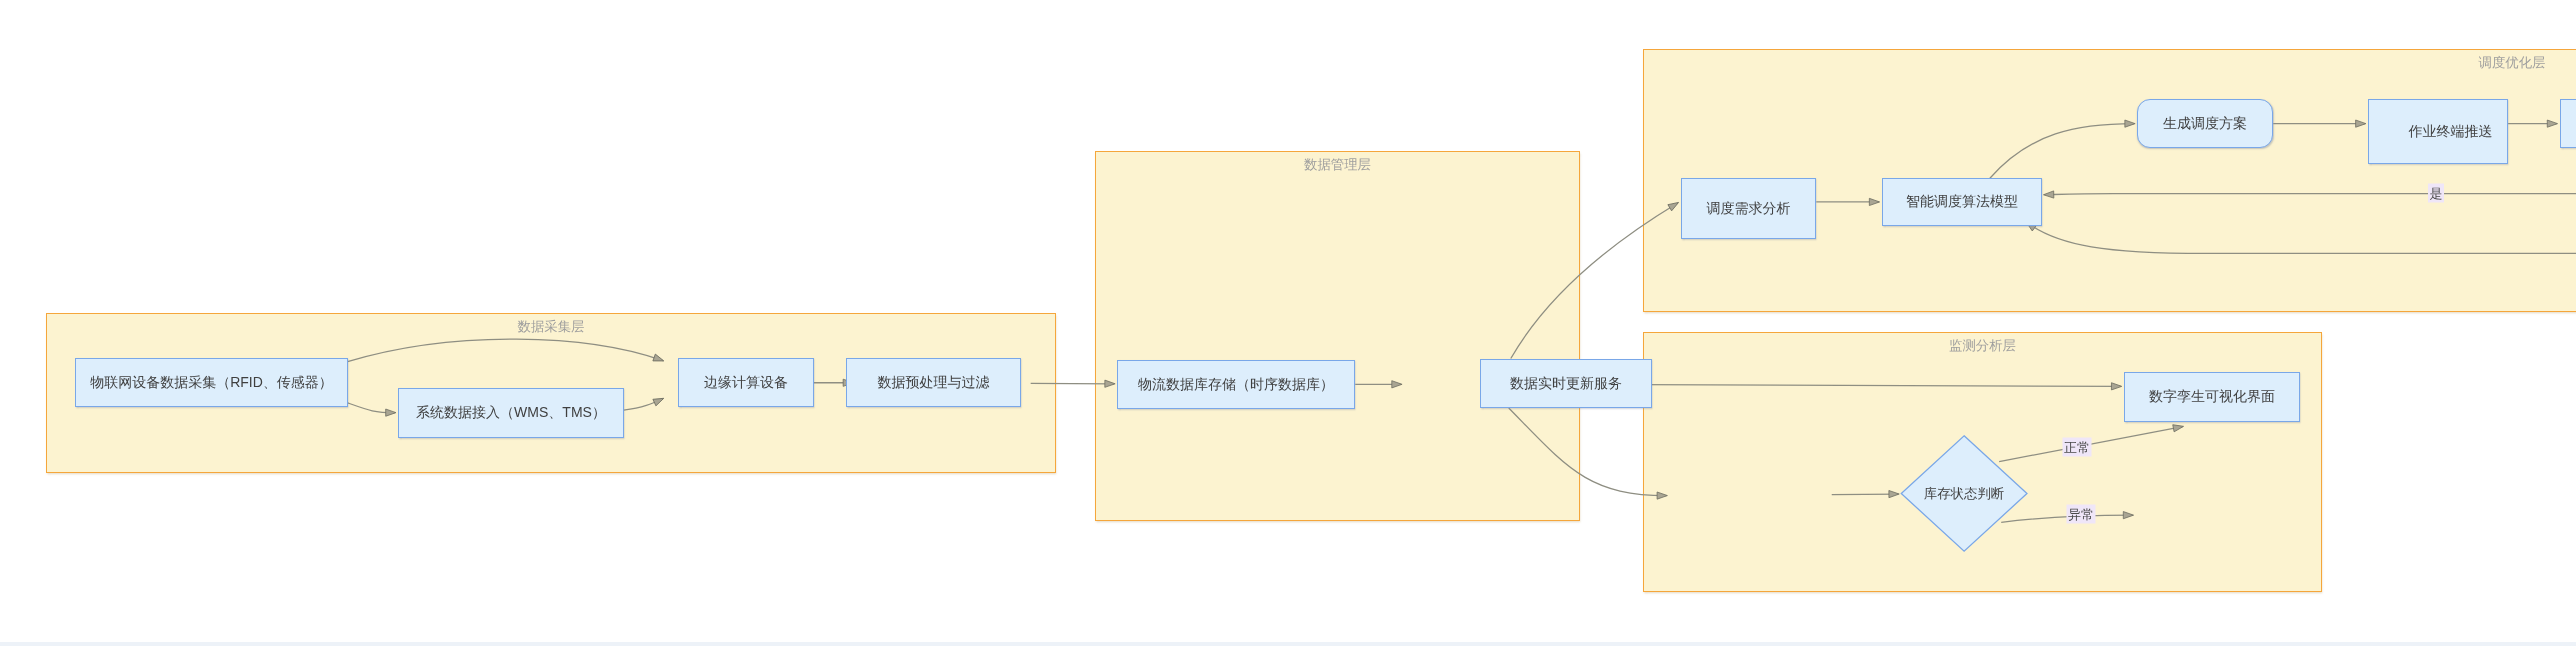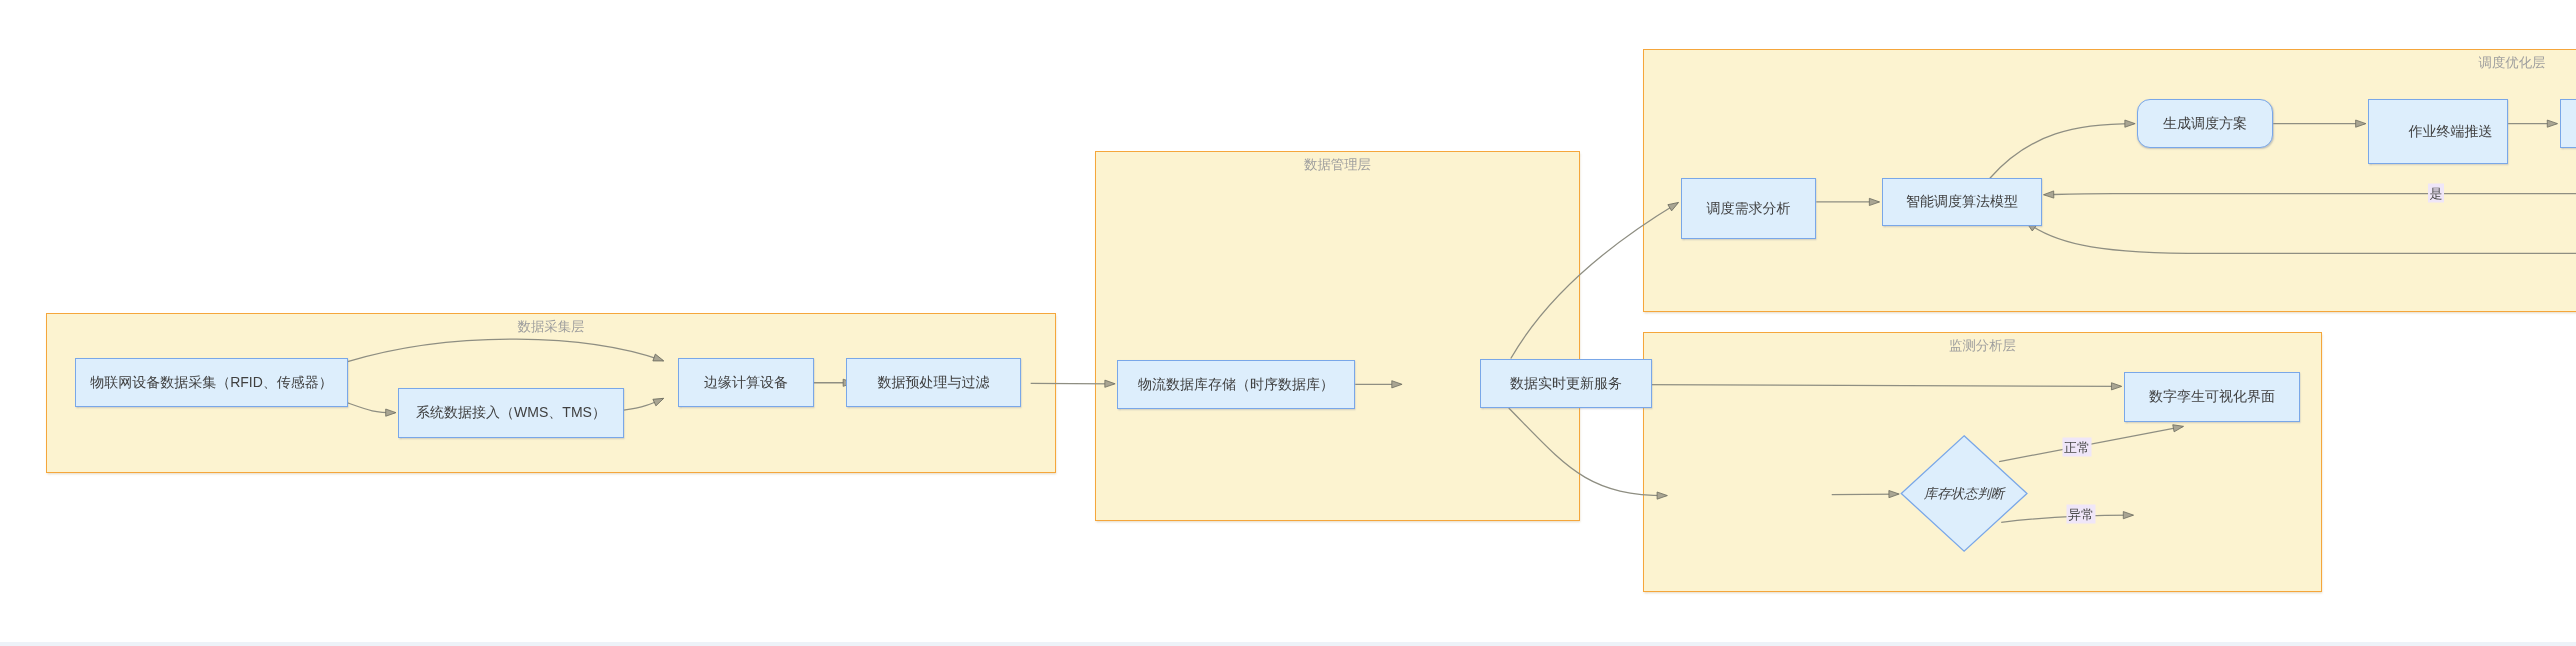--- a/index.html
+++ b/index.html
@@ -166,21 +166,21 @@
     <span>作业终端推送</span>
   </div>
   <div class="node" style="left:2560px;top:99px;width:138px;height:49px;">
     
   </div>
 
   <div class="node" style="left:2124px;top:372px;width:176px;height:50px;">
     <span>数字孪生可视化界面</span>
   </div>
 
-  <div class="diamond-label" style="left:1964px;top:494px;font-style:italic;">库存状态判断</div>
+  <div class="diamond-label" style="left:1964px;top:494px;">库存状态判断</div>
 
   <div class="edge-label" style="left:2436px;top:193px;">是</div>
 
   <div class="edge-label" style="left:2077px;top:447px;">正常</div>
   <div class="edge-label" style="left:2081px;top:514px;">异常</div>
 
   <div class="bottom-bar"></div>
 
 </div>
 

